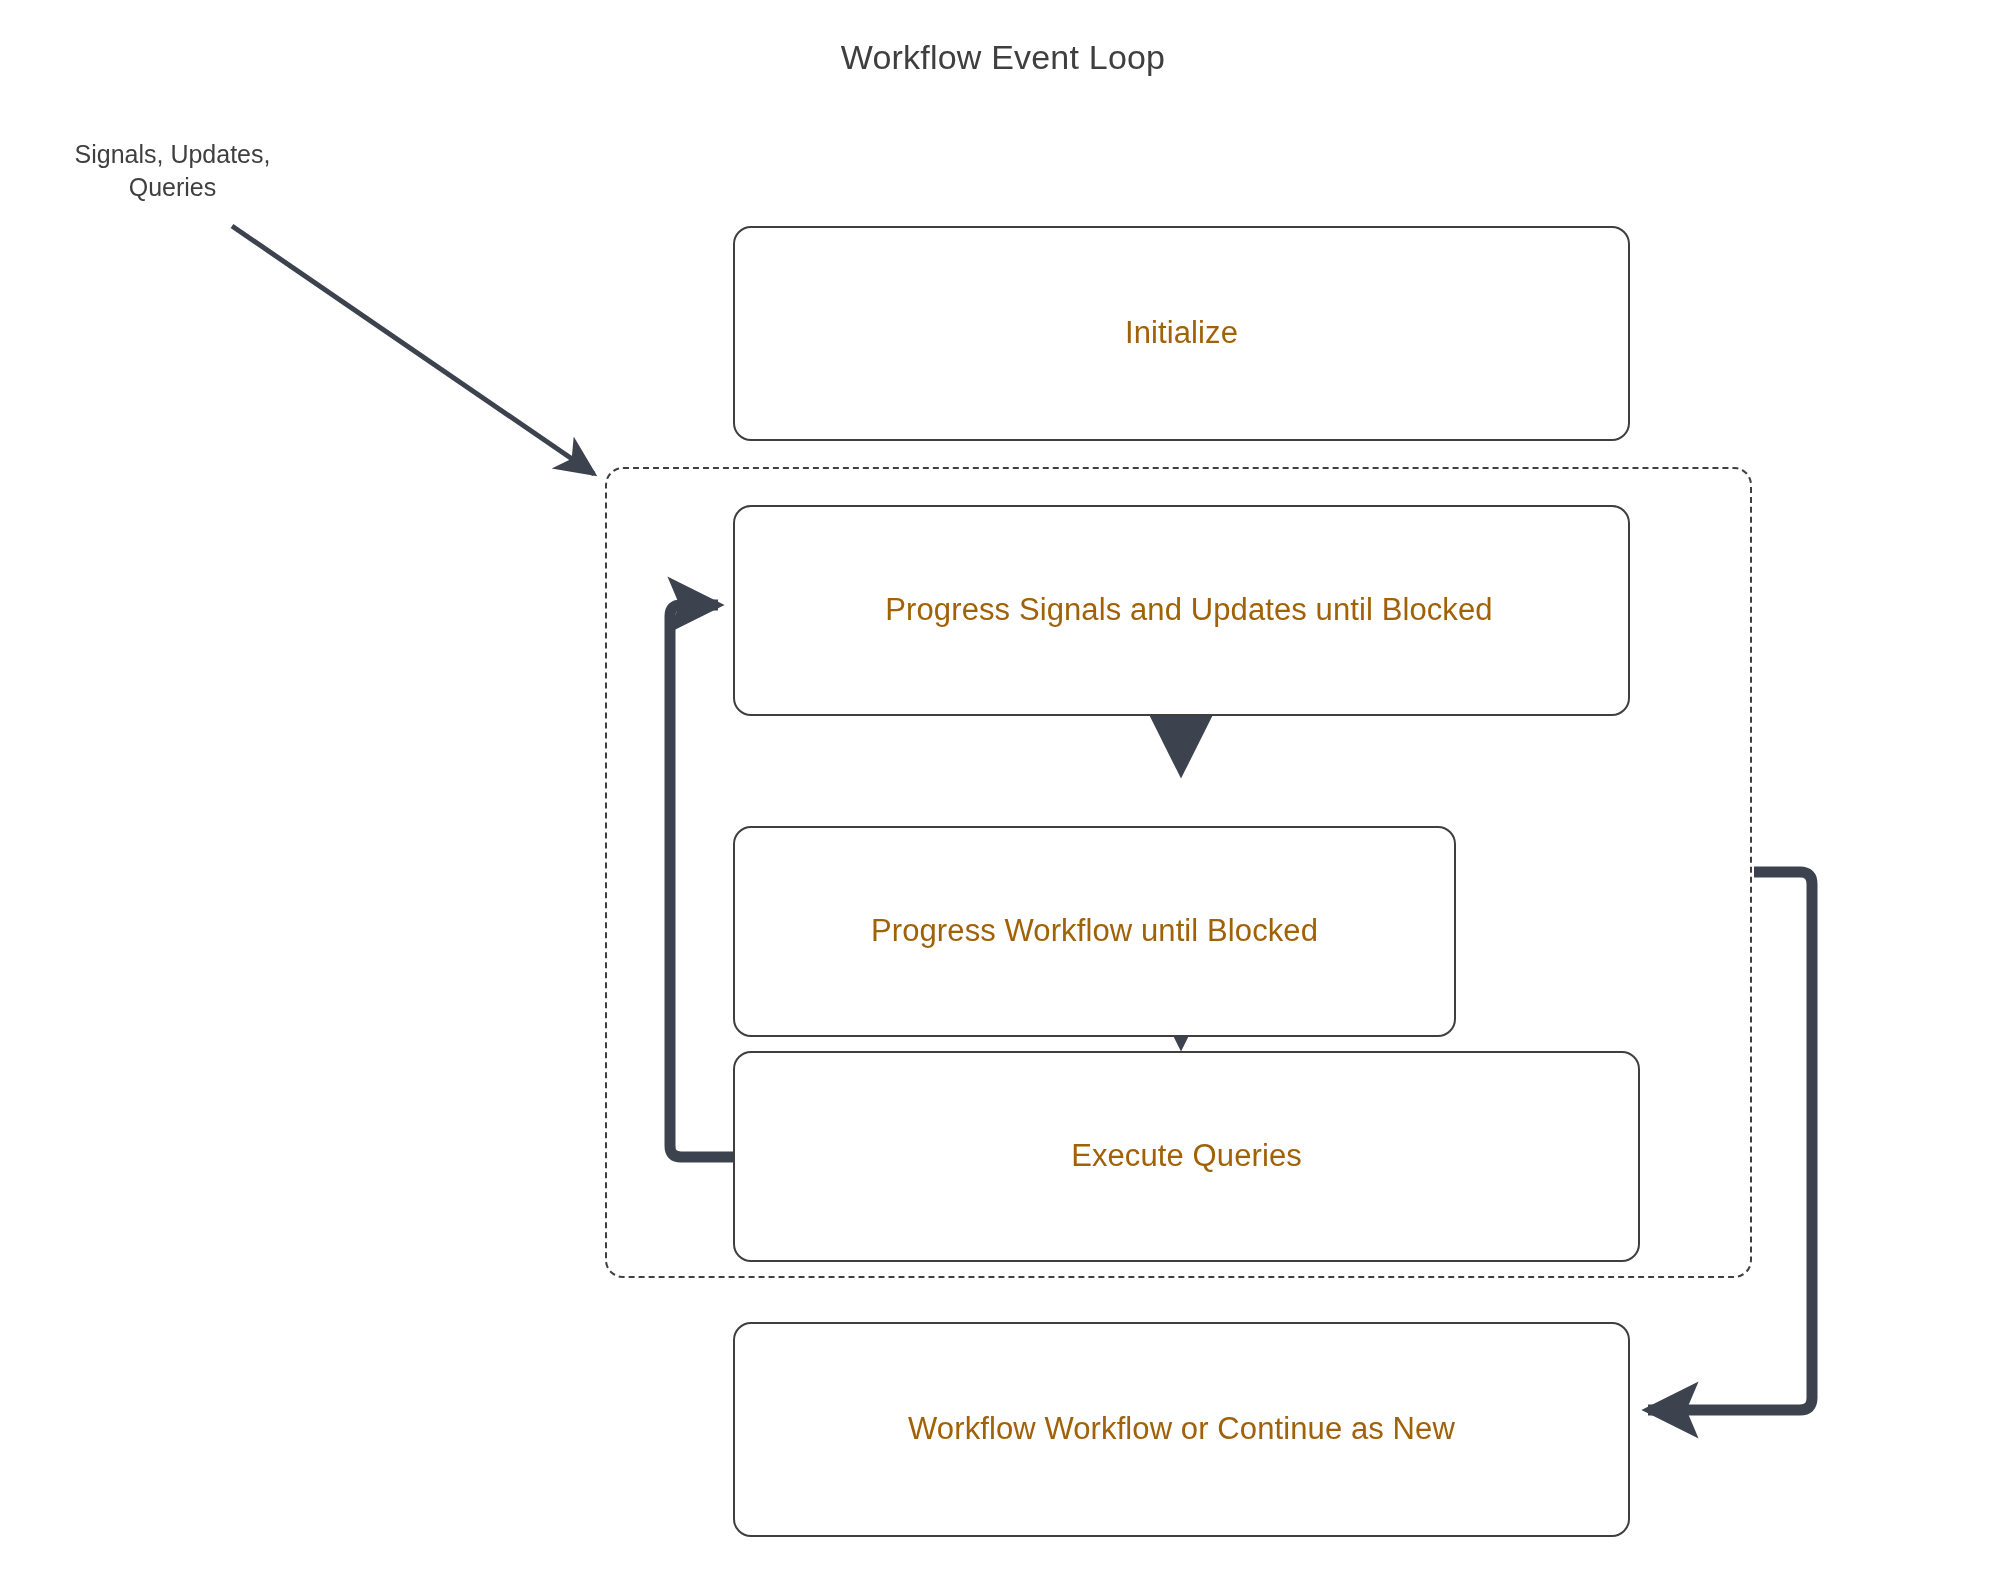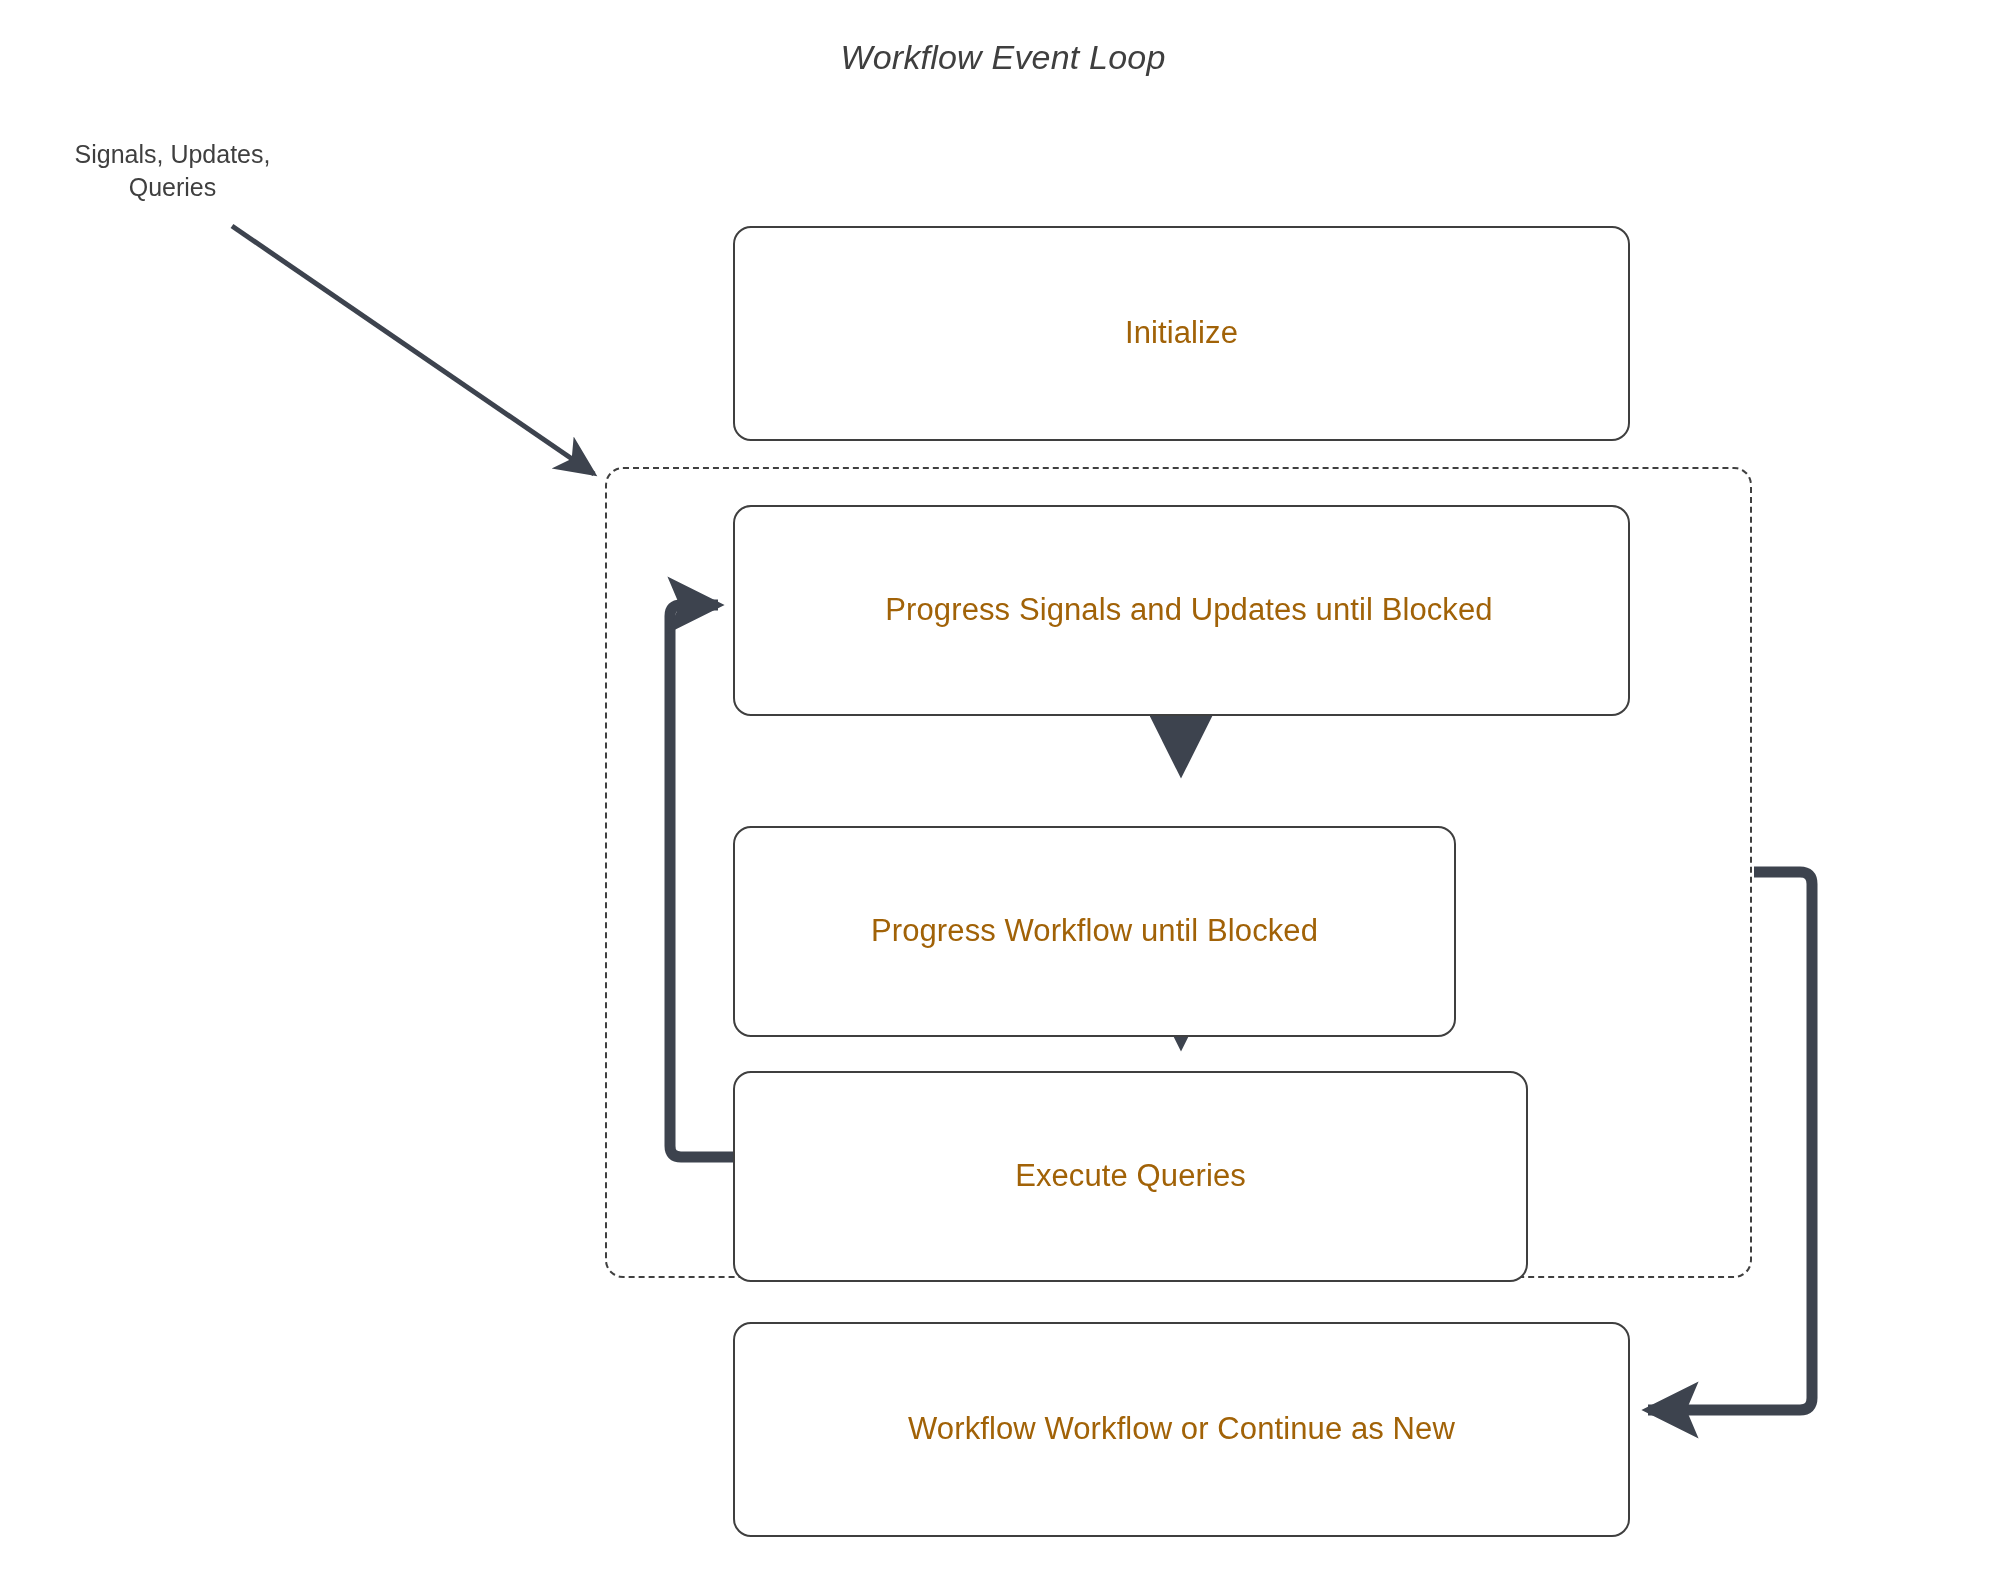--- a/index.html
+++ b/index.html
@@ -49,21 +49,20 @@
     border: 2px dashed #3f3f3f;
     border-radius: 18px;
     background: transparent;
   }
   #diagram-title {
     position: absolute;
     left: 0;
     top: 38px;
     width: 2006px;
     text-align: center;
-    font-style: italic;
     font-size: 34px;
     color: #3f3f3f;
     letter-spacing: 0.2px;
   }
   #external-input-label {
     position: absolute;
     left: 20px;
     top: 138px;
     width: 305px;
     text-align: center;
@@ -125,21 +124,21 @@
   <div class="dashed-group" style="left:605px; top:467px; width:1147px; height:811px;"></div>
 
   <div class="node-box" style="left:733px; top:505px; width:897px; height:211px;padding-left:15px;">
     <span class="node-label">Progress Signals and Updates until Blocked</span>
   </div>
 
   <div class="node-box" style="left:733px; top:778px; width:723px; height:211px;margin-top:48px;">
     <span class="node-label">Progress Workflow until Blocked</span>
   </div>
 
-  <div class="node-box" style="left:733px; top:1051px; width:795px; height:211px;margin-top:20px;">
+  <div class="node-box" style="left:733px; top:1051px; width:907px; height:211px;">
     <span class="node-label">Execute Queries</span>
   </div>
 
   <div class="node-box" style="left:733px; top:1322px; width:897px; height:215px;">
     <span class="node-label">Workflow Workflow or Continue as New</span>
   </div>
 
 </div>
 
 </body></html>

